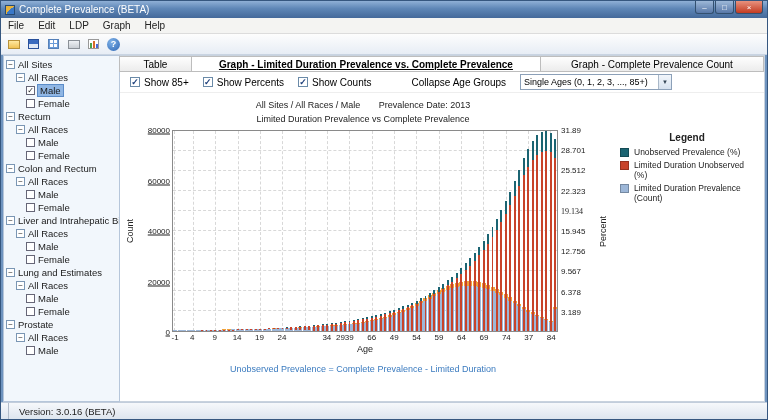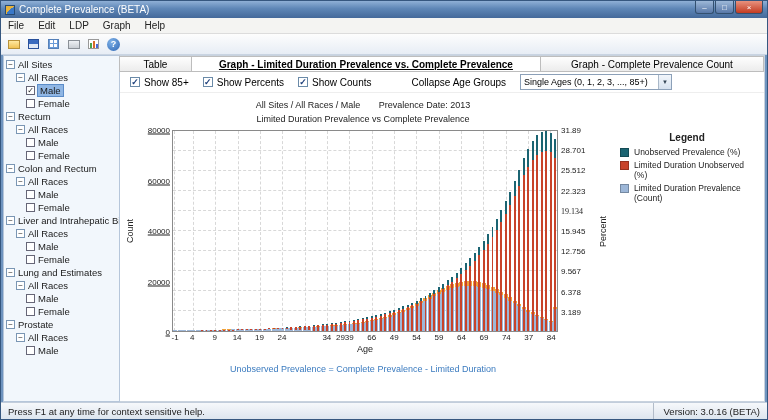--- a/index.html
+++ b/index.html
@@ -1251,17 +1251,16 @@
           <div class="sp-r"></div>
         </div>
 
         <div class="footnote">Unobserved Prevalence = Complete Prevalence - Limited Duration</div>
       </div>
     </div>
   </div>
 
 
   <div class="statusbar">
-    <span>Press F1 at any time for context sensitive help.</span>
     <span class="status-right">Version: 3.0.16 (BETA)</span>
   </div>
 
 </div>
 
 </body></html>

